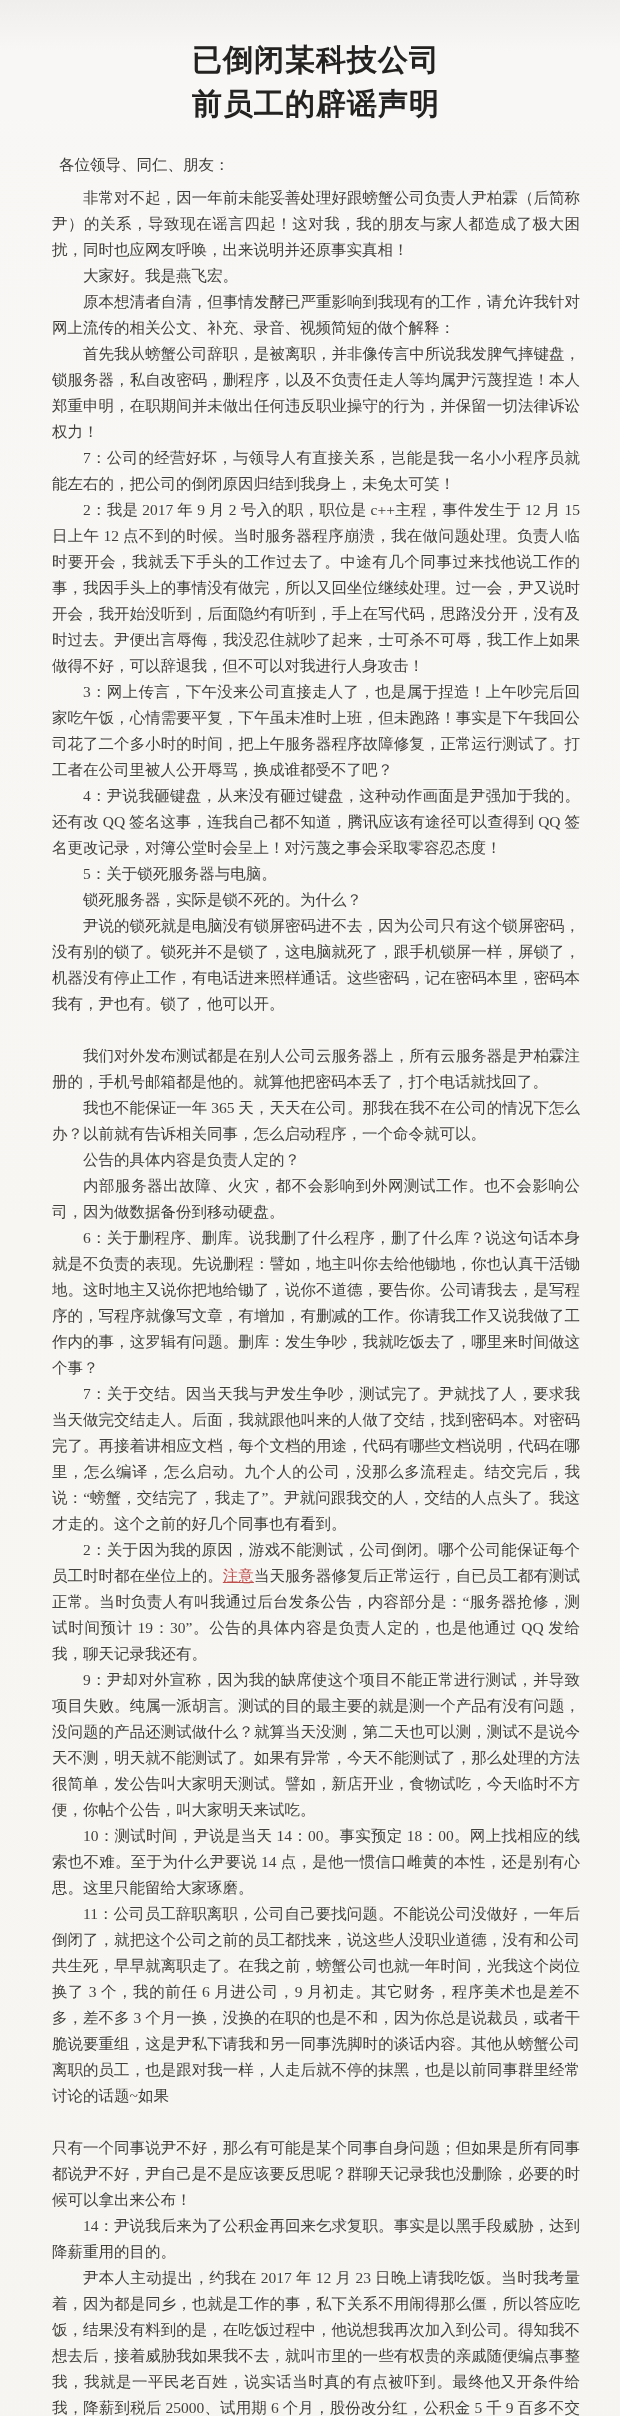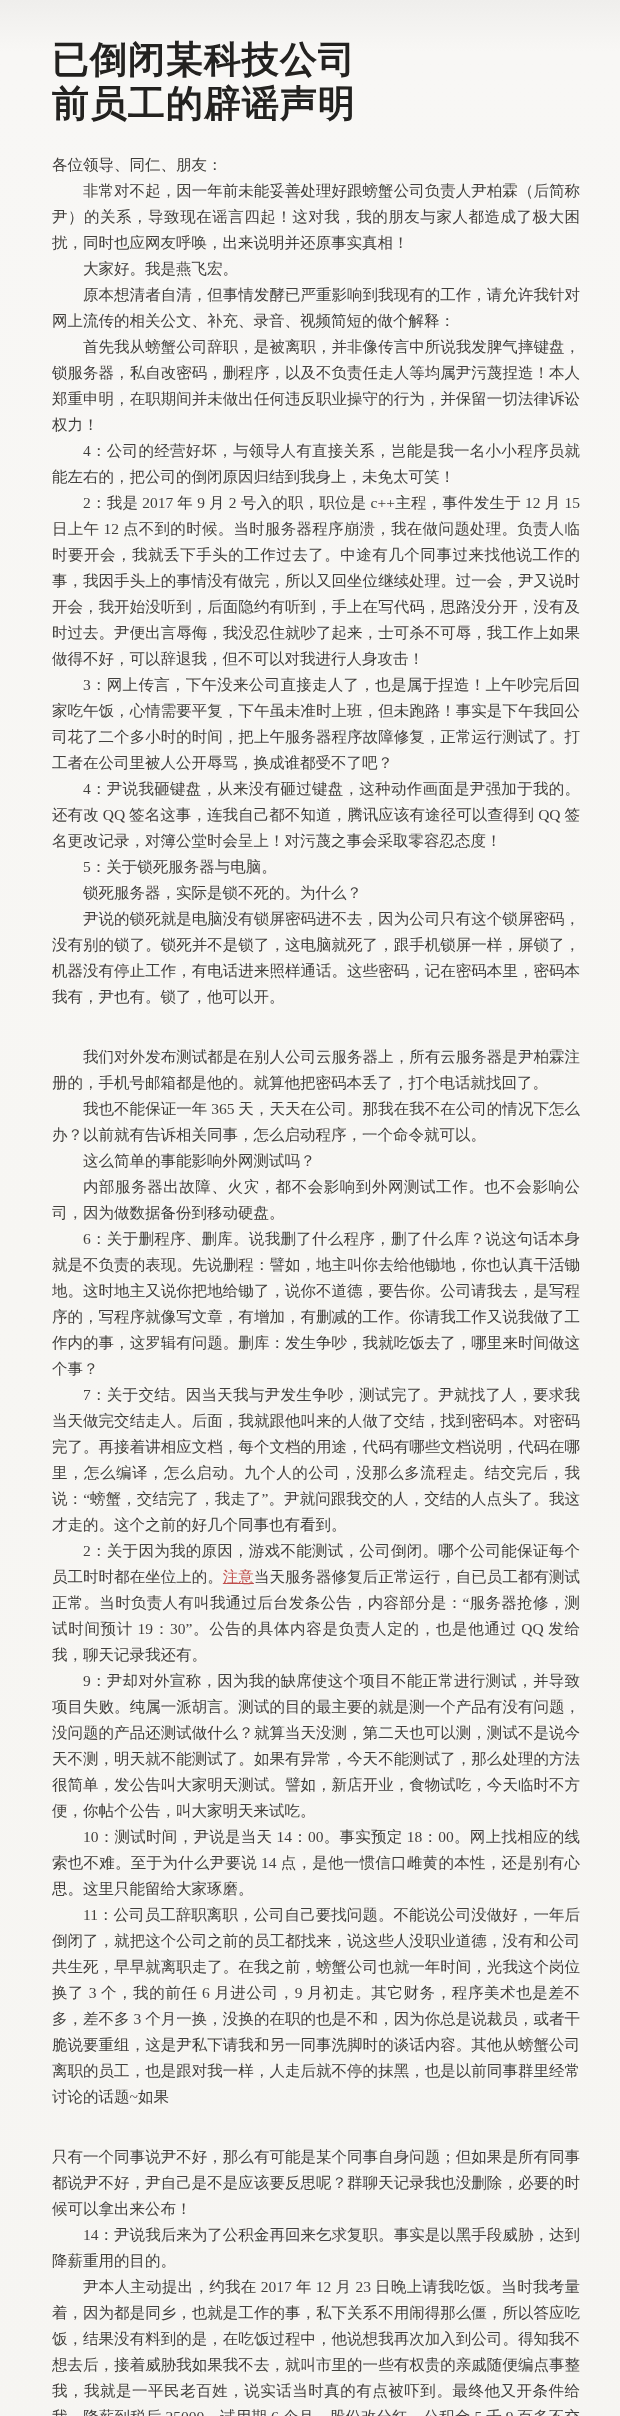--- a/index.html
+++ b/index.html
@@ -10,60 +10,60 @@
     margin:0 auto;
     box-sizing:border-box;
     padding:30px 40px 60px 52px;
     background:linear-gradient(180deg,#efeeec 0%,#f8f7f5 2%,#f7f6f3 50%,#f6f5f2 97%,#f0efed 100%);
     font-family:"Liberation Serif","DejaVu Serif",serif;
     color:#413f3c;
     font-size:15.5px;
     line-height:26px;
   }
   .title {
-    text-align:left;
+    text-align:center;
     font-weight:bold;
     color:#232220;
-    font-size:37px;
+    font-size:30px;
     line-height:44px;
     margin:8px 0 26px 0;
     letter-spacing:1px;
   }
-  .salutation { margin:0; }
+  .salutation { margin:7px; }
   .para { margin:0; text-align:justify; }
   .para.indent { text-indent:2em; }
-  .para.gap { margin-top:34px; }
+  .para.gap { margin-top:26px; }
   .hl { color:#c0504d; }
 </style>
 </head>
 <body>
 
 <div class="page">
   <h1 class="title">
     <span>已倒闭某科技公司</span><br>
     <span>前员工的辟谣声明</span>
   </h1>
 
   <p class="salutation">各位领导、同仁、朋友：</p>
 
   <div>
       <p class="para indent"><span>非常对不起，因一年前未能妥善处理好跟螃蟹公司负责人尹柏霖（后简称尹）的关系，导致现在谣言四起！这对我，我的朋友与家人都造成了极大困扰，同时也应网友呼唤，出来说明并还原事实真相！</span></p>
       <p class="para indent"><span>大家好。我是燕飞宏。</span></p>
       <p class="para indent"><span>原本想清者自清，但事情发酵已严重影响到我现有的工作，请允许我针对网上流传的相关公文、补充、录音、视频简短的做个解释：</span></p>
       <p class="para indent"><span>首先我从螃蟹公司辞职，是被离职，并非像传言中所说我发脾气摔键盘，锁服务器，私自改密码，删程序，以及不负责任走人等均属尹污蔑捏造！本人郑重申明，在职期间并未做出任何违反职业操守的行为，并保留一切法律诉讼权力！</span></p>
-      <p class="para indent"><span>4：公司的经营好坏，与领导人有直接关系，岂能是我一名小小程序员就能左右的，把公司的倒闭原因归结到我身上，未免太可笑！</span></p>
+      <p class="para indent"><span>7：公司的经营好坏，与领导人有直接关系，岂能是我一名小小程序员就能左右的，把公司的倒闭原因归结到我身上，未免太可笑！</span></p>
       <p class="para indent"><span>2：我是 2017 年 9 月 2 号入的职，职位是 c++主程，事件发生于 12 月 15 日上午 12 点不到的时候。当时服务器程序崩溃，我在做问题处理。负责人临时要开会，我就丢下手头的工作过去了。中途有几个同事过来找他说工作的事，我因手头上的事情没有做完，所以又回坐位继续处理。过一会，尹又说时开会，我开始没听到，后面隐约有听到，手上在写代码，思路没分开，没有及时过去。尹便出言辱侮，我没忍住就吵了起来，士可杀不可辱，我工作上如果做得不好，可以辞退我，但不可以对我进行人身攻击！</span></p>
       <p class="para indent"><span>3：网上传言，下午没来公司直接走人了，也是属于捏造！上午吵完后回家吃午饭，心情需要平复，下午虽未准时上班，但未跑路！事实是下午我回公司花了二个多小时的时间，把上午服务器程序故障修复，正常运行测试了。打工者在公司里被人公开辱骂，换成谁都受不了吧？</span></p>
       <p class="para indent"><span>4：尹说我砸键盘，从来没有砸过键盘，这种动作画面是尹强加于我的。还有改 QQ 签名这事，连我自己都不知道，腾讯应该有途径可以查得到 QQ 签名更改记录，对簿公堂时会呈上！对污蔑之事会采取零容忍态度！</span></p>
       <p class="para indent"><span>5：关于锁死服务器与电脑。</span></p>
       <p class="para indent"><span>锁死服务器，实际是锁不死的。为什么？</span></p>
       <p class="para indent"><span>尹说的锁死就是电脑没有锁屏密码进不去，因为公司只有这个锁屏密码，没有别的锁了。锁死并不是锁了，这电脑就死了，跟手机锁屏一样，屏锁了，机器没有停止工作，有电话进来照样通话。这些密码，记在密码本里，密码本我有，尹也有。锁了，他可以开。</span></p>
       <p class="para indent gap"><span>我们对外发布测试都是在别人公司云服务器上，所有云服务器是尹柏霖注册的，手机号邮箱都是他的。就算他把密码本丢了，打个电话就找回了。</span></p>
       <p class="para indent"><span>我也不能保证一年 365 天，天天在公司。那我在我不在公司的情况下怎么办？以前就有告诉相关同事，怎么启动程序，一个命令就可以。</span></p>
-      <p class="para indent"><span>这么简单的事能影响外网测试吗？</span></p>
+      <p class="para indent"><span>公告的具体内容是负责人定的？</span></p>
       <p class="para indent"><span>内部服务器出故障、火灾，都不会影响到外网测试工作。也不会影响公司，因为做数据备份到移动硬盘。</span></p>
       <p class="para indent"><span>6：关于删程序、删库。说我删了什么程序，删了什么库？说这句话本身就是不负责的表现。先说删程：譬如，地主叫你去给他锄地，你也认真干活锄地。这时地主又说你把地给锄了，说你不道德，要告你。公司请我去，是写程序的，写程序就像写文章，有增加，有删减的工作。你请我工作又说我做了工作内的事，这罗辑有问题。删库：发生争吵，我就吃饭去了，哪里来时间做这个事？</span></p>
       <p class="para indent"><span>7：关于交结。因当天我与尹发生争吵，测试完了。尹就找了人，要求我当天做完交结走人。后面，我就跟他叫来的人做了交结，找到密码本。对密码完了。再接着讲相应文档，每个文档的用途，代码有哪些文档说明，代码在哪里，怎么编译，怎么启动。九个人的公司，没那么多流程走。结交完后，我说：“螃蟹，交结完了，我走了”。尹就问跟我交的人，交结的人点头了。我这才走的。这个之前的好几个同事也有看到。</span></p>
       <p class="para indent"><span>2：关于因为我的原因，游戏不能测试，公司倒闭。哪个公司能保证每个员工时时都在坐位上的。</span><span class="hl" style="color: rgb(192, 80, 77); text-decoration: underline;">注意</span><span>当天服务器修复后正常运行，自已员工都有测试正常。当时负责人有叫我通过后台发条公告，内容部分是：“服务器抢修，测试时间预计 19：30”。公告的具体内容是负责人定的，也是他通过 QQ 发给我，聊天记录我还有。</span></p>
       <p class="para indent"><span>9：尹却对外宣称，因为我的缺席使这个项目不能正常进行测试，并导致项目失败。纯属一派胡言。测试的目的最主要的就是测一个产品有没有问题，没问题的产品还测试做什么？就算当天没测，第二天也可以测，测试不是说今天不测，明天就不能测试了。如果有异常，今天不能测试了，那么处理的方法很简单，发公告叫大家明天测试。譬如，新店开业，食物试吃，今天临时不方便，你帖个公告，叫大家明天来试吃。</span></p>
       <p class="para indent"><span>10：测试时间，尹说是当天 14：00。事实预定 18：00。网上找相应的线索也不难。至于为什么尹要说 14 点，是他一惯信口雌黄的本性，还是别有心思。这里只能留给大家琢磨。</span></p>
       <p class="para indent"><span>11：公司员工辞职离职，公司自己要找问题。不能说公司没做好，一年后倒闭了，就把这个公司之前的员工都找来，说这些人没职业道德，没有和公司共生死，早早就离职走了。在我之前，螃蟹公司也就一年时间，光我这个岗位换了 3 个，我的前任 6 月进公司，9 月初走。其它财务，程序美术也是差不多，差不多 3 个月一换，没换的在职的也是不和，因为你总是说裁员，或者干脆说要重组，这是尹私下请我和另一同事洗脚时的谈话内容。其他从螃蟹公司离职的员工，也是跟对我一样，人走后就不停的抹黑，也是以前同事群里经常讨论的话题~如果</span></p>
       <p class="para gap"><span>只有一个同事说尹不好，那么有可能是某个同事自身问题；但如果是所有同事都说尹不好，尹自己是不是应该要反思呢？群聊天记录我也没删除，必要的时候可以拿出来公布！</span></p>
       <p class="para indent"><span>14：尹说我后来为了公积金再回来乞求复职。事实是以黑手段威胁，达到降薪重用的目的。</span></p>
       <p class="para indent"><span>尹本人主动提出，约我在 2017 年 12 月 23 日晚上请我吃饭。当时我考量着，因为都是同乡，也就是工作的事，私下关系不用闹得那么僵，所以答应吃饭，结果没有料到的是，在吃饭过程中，他说想我再次加入到公司。得知我不想去后，接着威胁我如果我不去，就叫市里的一些有权贵的亲戚随便编点事整我，我就是一平民老百姓，说实话当时真的有点被吓到。最终他又开条件给我，降薪到税后 25000、试用期 6 个月，股份改分红，公积金 5 千 9 百多不交了。我拒绝了。事后他发短信给我：“说项目成功，他心情好，我就没事；如果失败，他下辈子啥也不干就整死我”。这条短信我还没有删除，法庭上可以呈上！</span></p>

